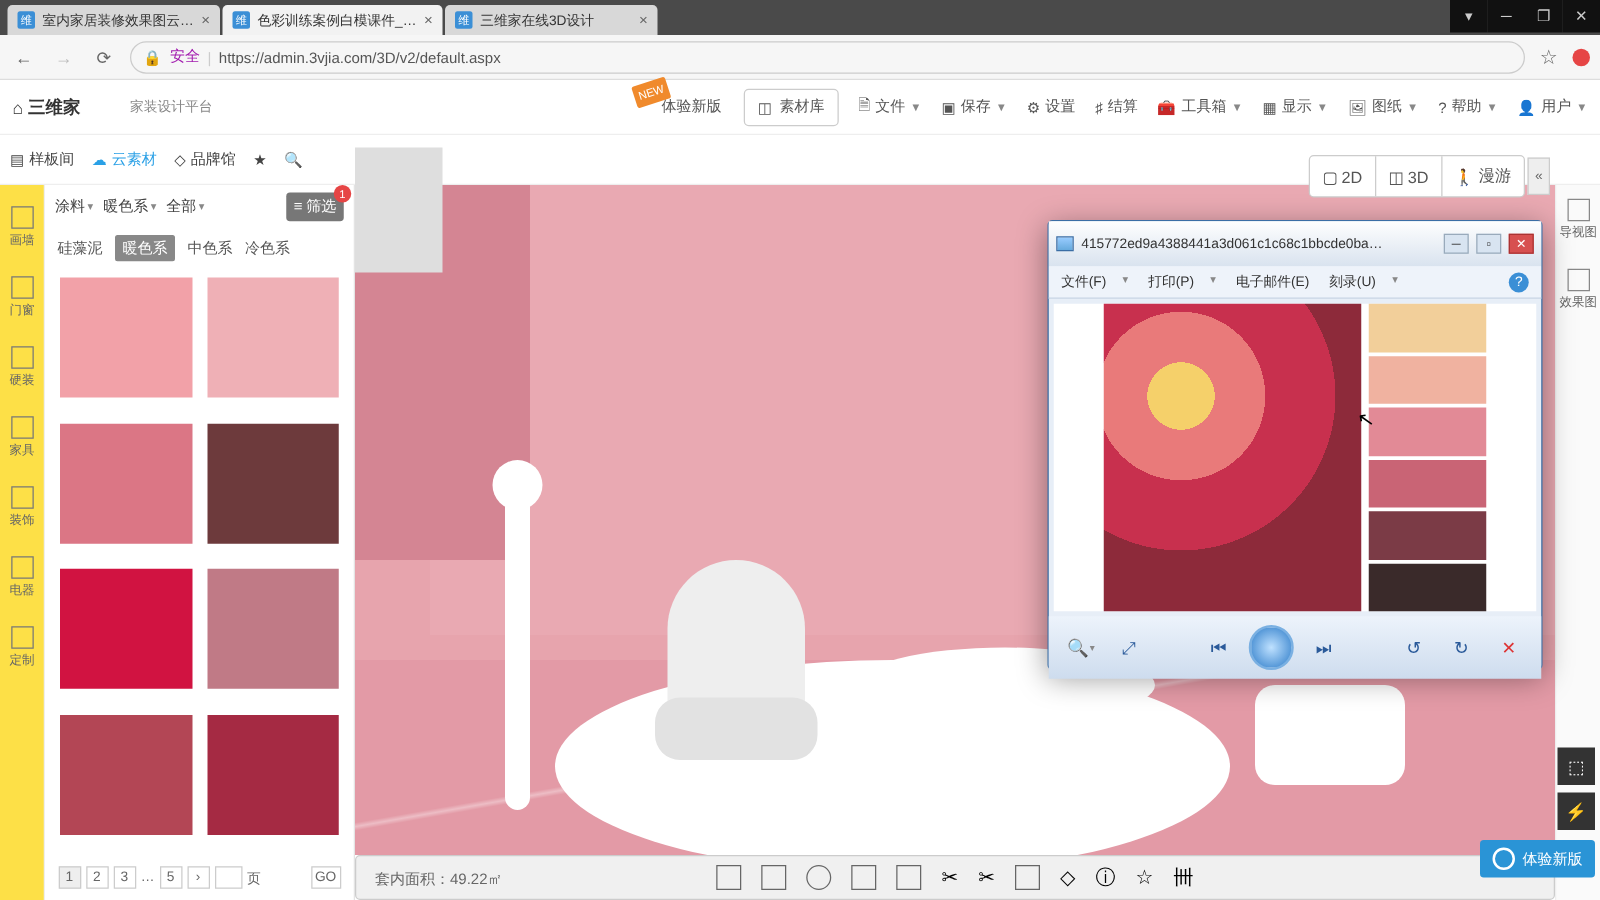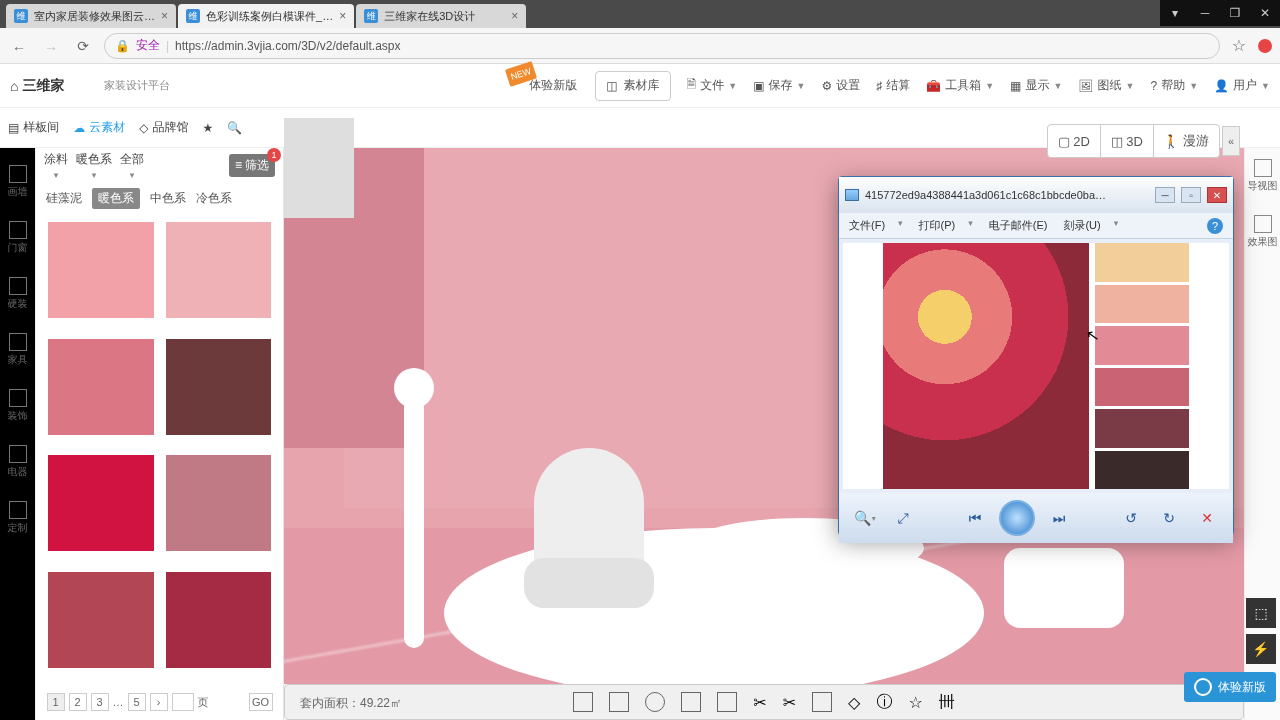--- a/index.html
+++ b/index.html
@@ -32,27 +32,27 @@
 .menu-item{display:flex;align-items:center;gap:4px;font-size:12px;color:#555;margin-left:16px;}
 .caret{font-size:9px;color:#888;}
 
 
 .sec-bar{height:40px;display:flex;align-items:center;padding:0 8px;border-bottom:1px solid #eee;font-size:12px;gap:14px;}
 .sec-bar .itm{display:flex;align-items:center;gap:4px;color:#444;}
 .sec-bar .cloud{color:#2aa0e6;}
 
 
 .workspace{position:absolute;top:148px;left:0;right:0;bottom:0;}
-.left-rail{position:absolute;left:0;top:0;width:36px;bottom:0;background:#000000;border-right:1px solid #eee;display:flex;flex-direction:column;padding-top:6px;align-items:center;}
+.left-rail{position:absolute;left:0;top:0;width:36px;bottom:0;background:#fde047;border-right:1px solid #eee;display:flex;flex-direction:column;padding-top:6px;align-items:center;}
 .rail-item{height:56px;text-align:center;font-size:10px;color:#666;display:flex;flex-direction:column;align-items:center;justify-content:center;gap:2px;}
 .rail-item .ric{width:18px;height:18px;border:1.5px solid #777;}
 
 .left-panel{position:absolute;left:36px;top:0;width:248px;bottom:0;background:#fff;border-right:1px solid #e4e4e4;display:flex;flex-direction:column;}
 .filter-row{height:34px;display:flex;align-items:center;font-size:12px;color:#444;padding:0 8px;gap:8px;}
-.filter-row .f{display:flex;align-items:center;gap:2px;flex-direction:column;}
+.filter-row .f{display:flex;align-items:center;gap:2px;}
 .filter-row .sx{margin-left:auto;color:#fff;background:#777;border-radius:3px;padding:3px 6px;display:flex;align-items:center;gap:3px;position:relative;}
 .sx .bub{position:absolute;right:-6px;top:-6px;width:14px;height:14px;border-radius:50%;background:#e64545;color:#fff;font-size:9px;display:flex;align-items:center;justify-content:center;}
 .cat-row{height:32px;display:flex;align-items:center;padding:0 10px;font-size:12px;gap:10px;color:#555;}
 .cat-row .sel{background:#888;color:#fff;padding:2px 6px;border-radius:2px;}
 
 .swatches{flex:1;overflow:auto;padding:8px 12px;display:grid;grid-template-columns:1fr 1fr;gap:12px;}
 .sw{height:96px;}
 
 .pager{height:36px;display:flex;align-items:center;justify-content:center;gap:4px;font-size:11px;color:#666;}
 .pager .pb{width:18px;height:18px;border:1px solid #ccc;display:flex;align-items:center;justify-content:center;}

